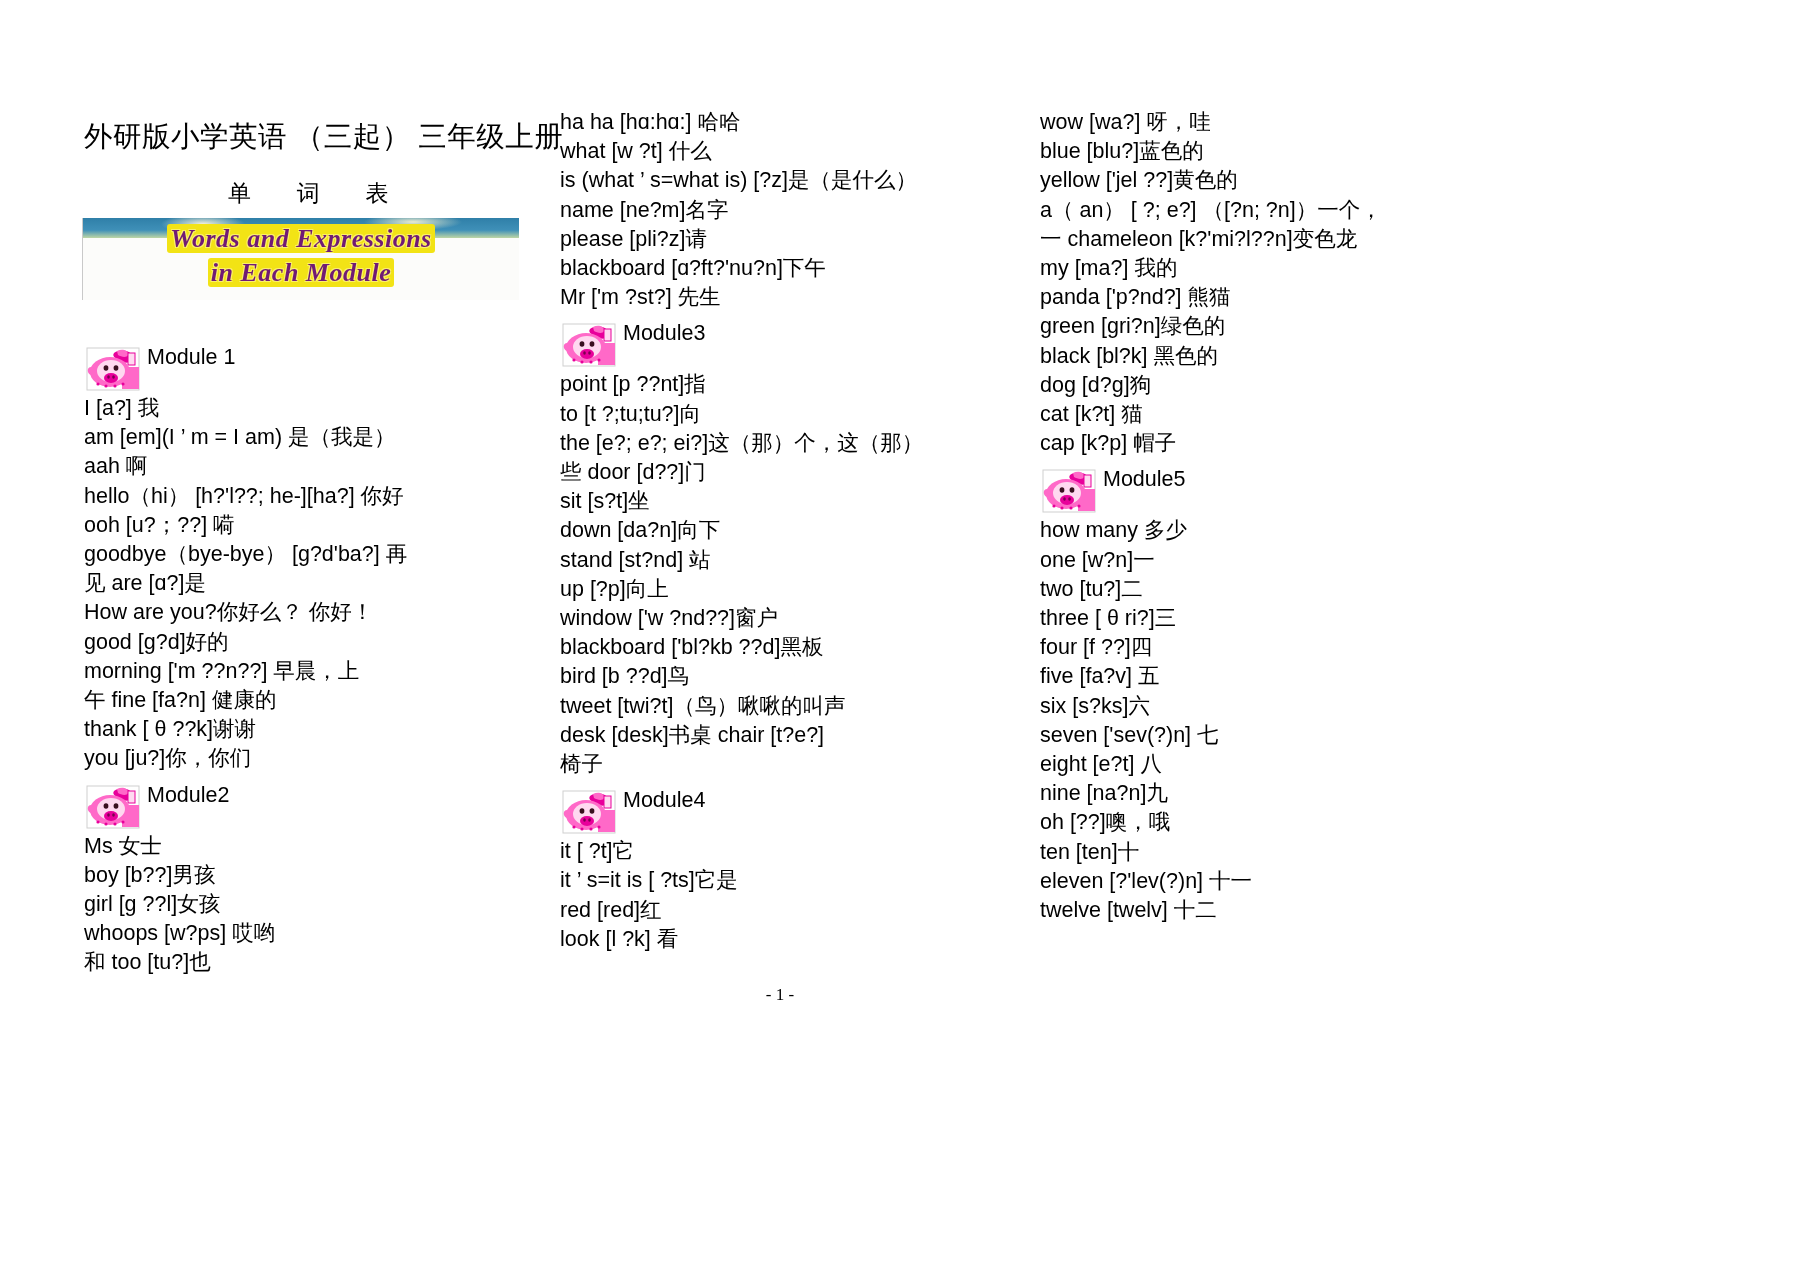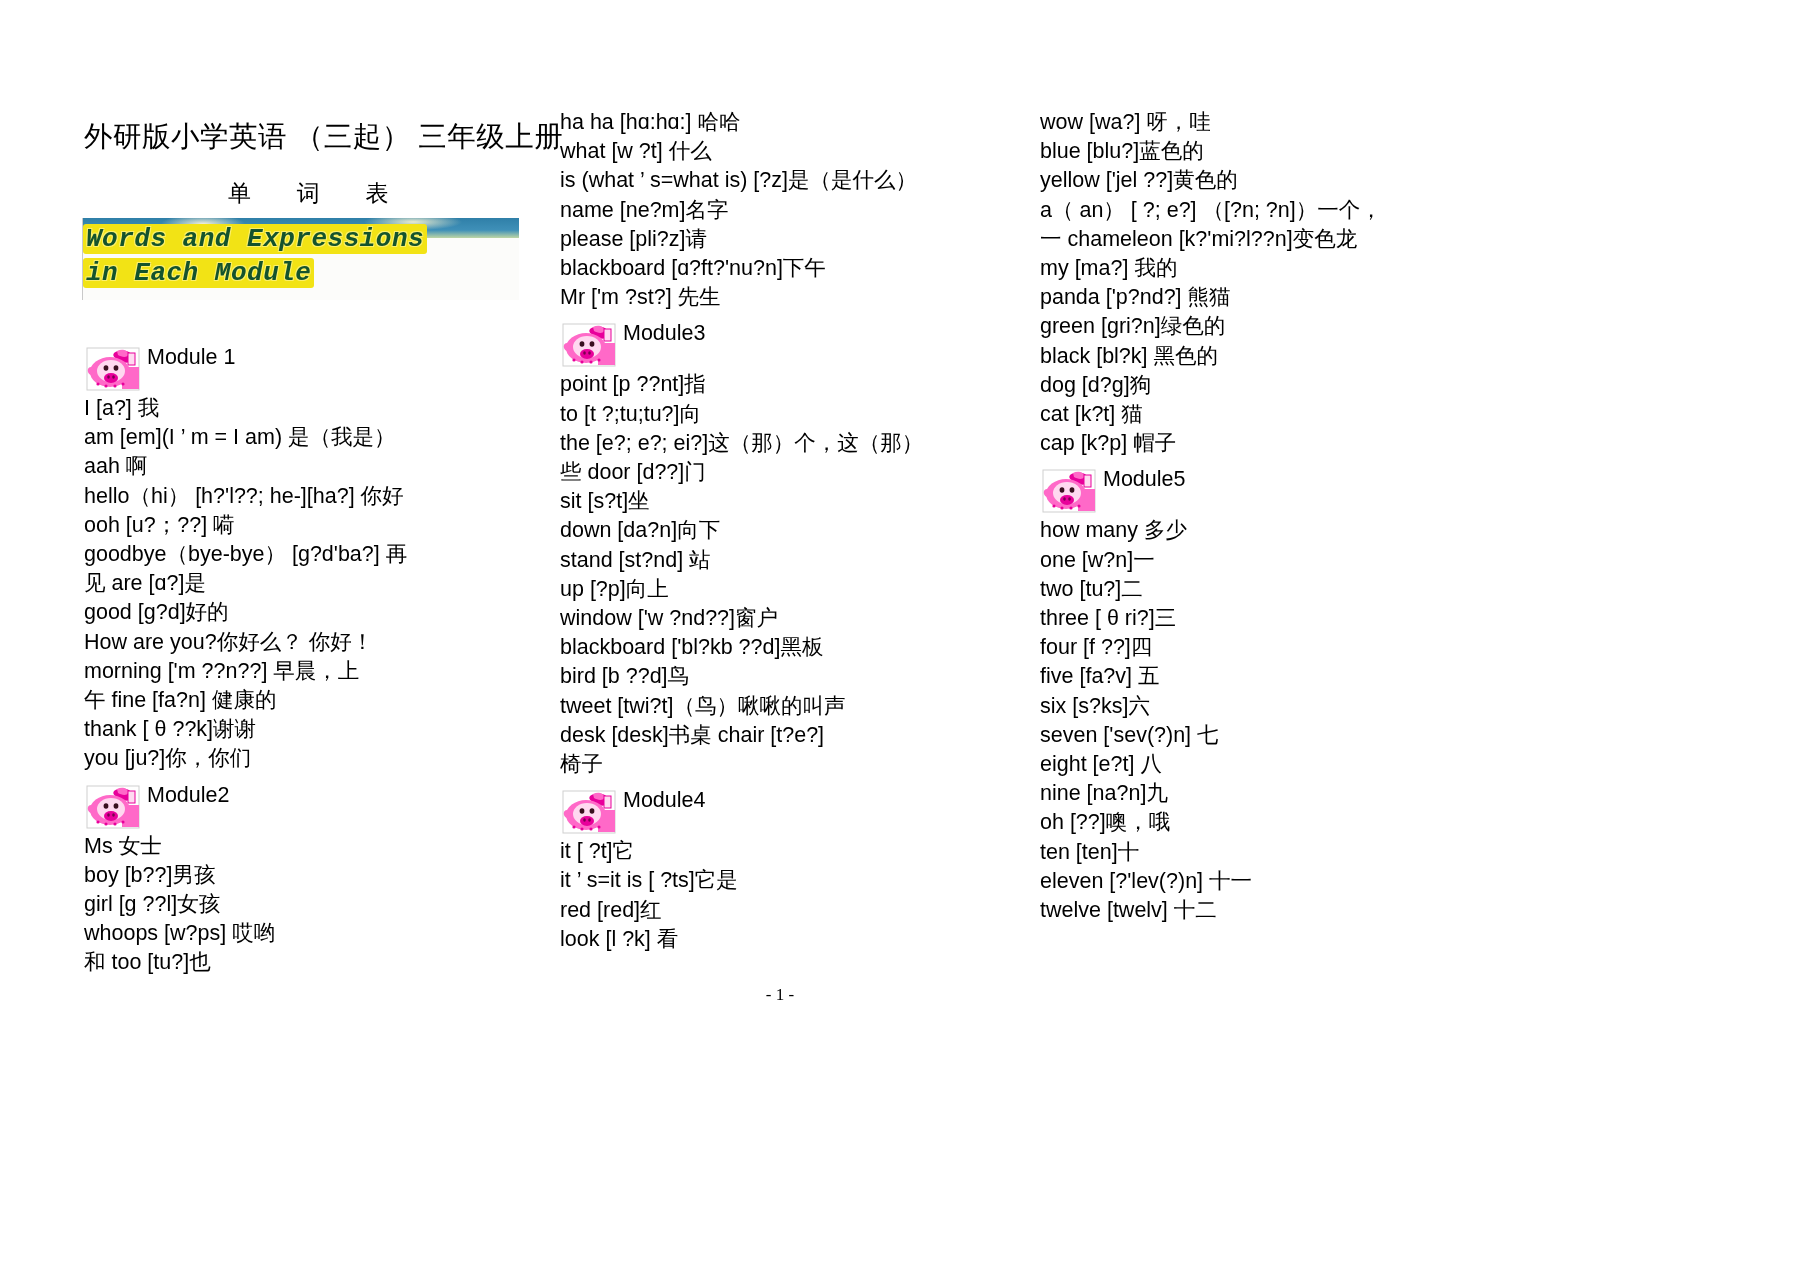--- a/index.html
+++ b/index.html
@@ -69,26 +69,27 @@
   }
   .banner-body {
     position: absolute;
     left: 0; top: 20px;
     width: 100%; height: 62px;
     background: #fcfcfa;
   }
   .banner-line {
     position: absolute;
     width: 100%;
-    font-family: Liberation Mono, monospace;
+    text-align: center;
+    font-family: Liberation Serif, serif;
     font-weight: bold;
     font-style: italic;
     font-size: 26px;
     letter-spacing: 0.5px;
-    color: #14532d;
+    color: #701a75;
     white-space: nowrap;
   }
   .banner-line span {
     background: #f2e315;
     padding: 0 3px;
     border-radius: 3px;
     text-shadow:
       1px 1px 0 #fbf06a,
       -1px 1px 0 #fbf06a,
       1px -1px 0 #fbf06a,
@@ -187,22 +188,22 @@
         </span>
         <span class="label">Module 1</span>
       </div>
       <div class="entry">I [a?] 我</div>
       <div class="entry">am [em](I ’ m = I am) 是（我是）</div>
       <div class="entry">aah 啊</div>
       <div class="entry">hello（hi） [h?'l??; he-][ha?] 你好</div>
       <div class="entry">ooh [u?；??] 嗬</div>
       <div class="entry">goodbye（bye-bye） [g?d'ba?] 再</div>
       <div class="entry">见 are [ɑ?]是</div>
+      <div class="entry">How are you?你好么？ 你好！</div>
       <div class="entry">good [g?d]好的</div>
-      <div class="entry">How are you?你好么？ 你好！</div>
       <div class="entry">morning ['m ??n??] 早晨，上</div>
       <div class="entry"> 午 fine [fa?n] 健康的</div>
       <div class="entry">thank [ θ ??k]谢谢</div>
       <div class="entry">you [ju?]你，你们</div>
       <div class="module-head">
         <span class="pig">
           <svg width="62" height="44" viewBox="0 0 62 44" xmlns="http://www.w3.org/2000/svg">
             <rect x="3" y="1" width="52" height="42" fill="#ffffff" stroke="#cfcfcf" stroke-width="1"></rect>
             <rect x="38" y="20" width="17" height="22" fill="#ff69c8"></rect>
             <path d="M30 6 C36 2 46 3 48 9 C50 14 44 17 39 15 C34 13 27 10 30 6 Z" fill="#e8009b"></path>

